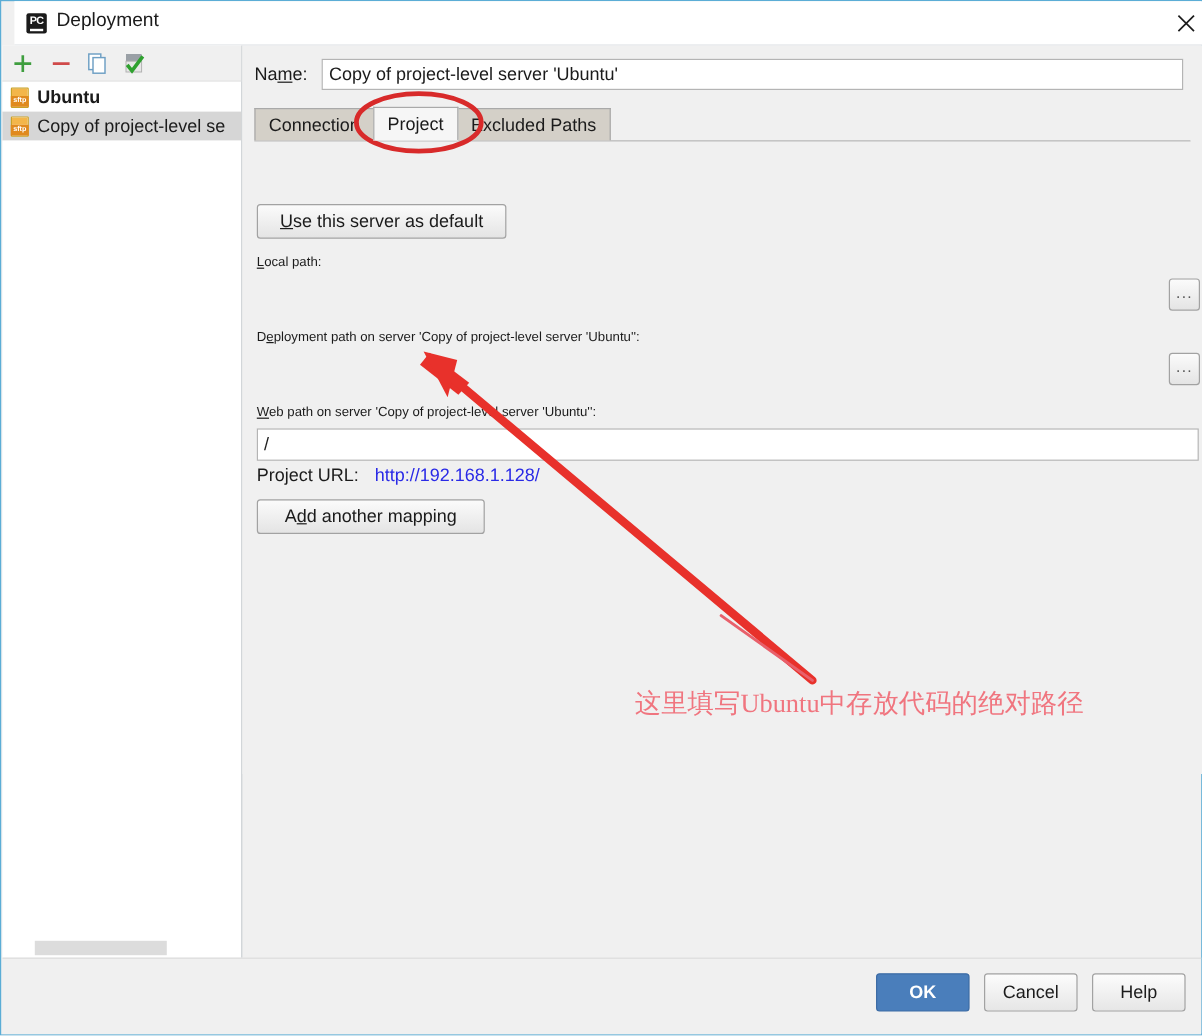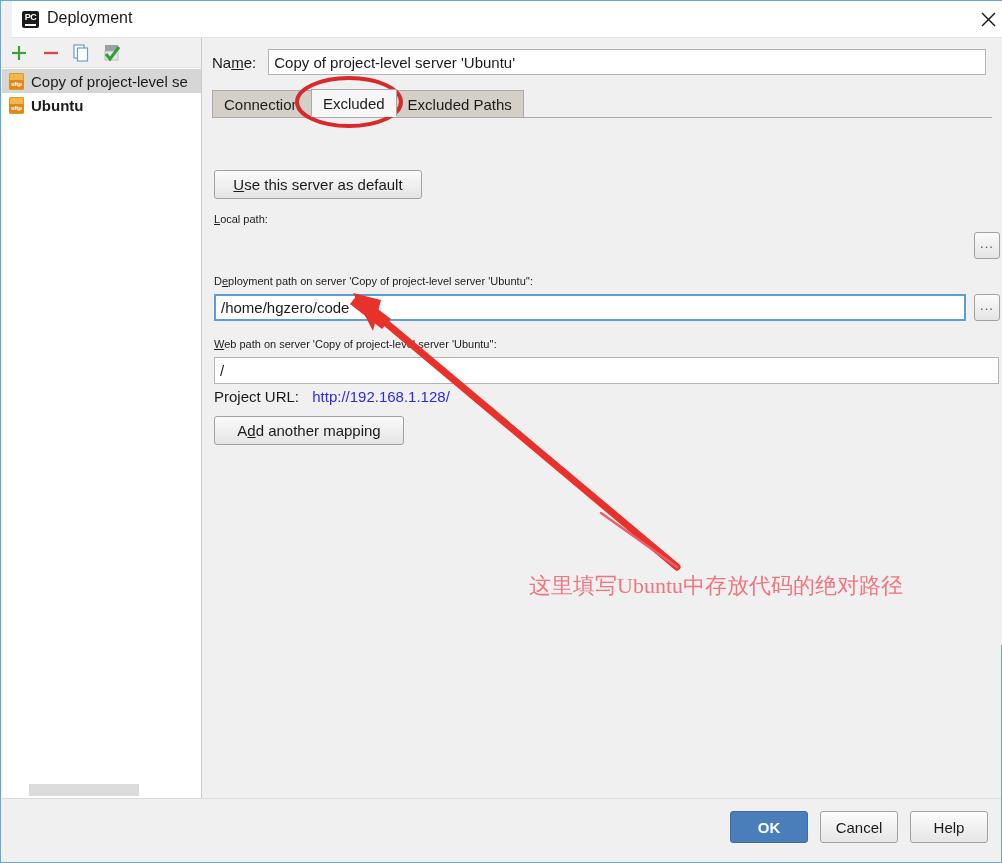--- a/index.html
+++ b/index.html
@@ -349,61 +349,60 @@
       <div class="tb-icon tb-check">
         <svg width="20" height="20" viewBox="0 0 20 20">
           <rect x="3" y="2" width="13" height="6" fill="#9aa0a6"></rect>
           <rect x="3" y="8" width="13" height="9" fill="#e7e7e7" stroke="#b0b0b0" stroke-width="0.8"></rect>
           <path d="M4 11 L8 16 L17 4" fill="none" stroke="#2fa12f" stroke-width="3"></path>
         </svg>
       </div>
     </div>
 
     <div class="srv-list">
+      <div class="srv-row bold">
+        <span class="sftp-icon"></span>
+        <span>Ubuntu</span>
+      </div>
       <div class="srv-row selected">
         <span class="sftp-icon"></span>
         <span>Copy of project-level se</span>
       </div>
-      <div class="srv-row bold">
-        <span class="sftp-icon"></span>
-        <span>Ubuntu</span>
-      </div>
     </div>
 
     <div class="hscroll-track">
       <div class="hscroll-thumb"></div>
     </div>
   </div>
 
   <div class="right-panel">
 
     <div class="name-row">
       <span class="name-label"><span>Na</span><u>m</u><span>e:</span></span>
       <input class="name-input" type="text" value="Copy of project-level server 'Ubuntu'" style="">
     </div>
 
     <div class="tabs">
       <div class="tab">Connection</div>
-      <div class="tab active">Excluded</div>
+      <div class="tab active">Project</div>
       <div class="tab">Excluded Paths</div>
     </div>
 
     <div class="content-pane">
 
       <div class="btn use-default-btn">
           <span></span>
           <u>U</u>
           <span>se this server as default</span>
         </div>
 
       <div class="field-label local-label"><span></span><u>L</u><span>ocal path:</span></div>
       <div class="btn browse-btn local-browse">...</div>
 
       <div class="field-label deploy-label"><span>D</span><u>e</u><span>ployment path on server 'Copy of project-level server 'Ubuntu'':</span></div>
-      <input class="text-input deploy-input focused" type="text" value="/home/hgzero/code" style="">
       <div class="btn browse-btn deploy-browse">...</div>
 
       <div class="field-label web-label"><span></span><u>W</u><span>eb path on server 'Copy of project-level server 'Ubuntu'':</span></div>
       <input class="text-input web-input" type="text" value="/" style="">
 
       <div class="url-row">
         <span>Project URL:</span>
         <span class="url-link">http://192.168.1.128/</span>
       </div>
 

